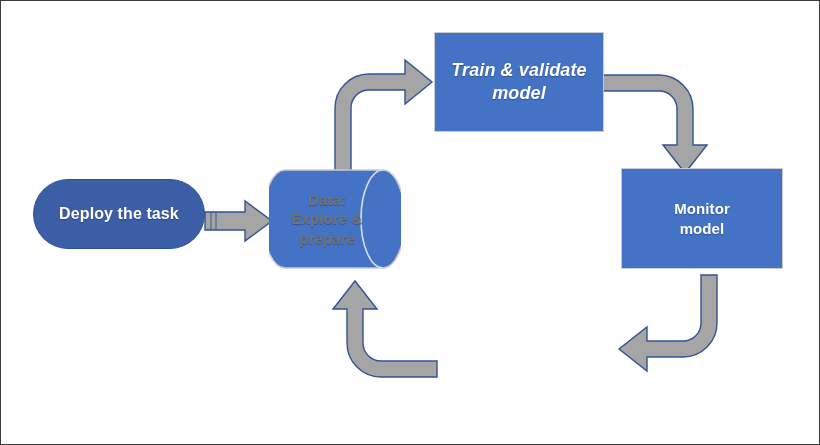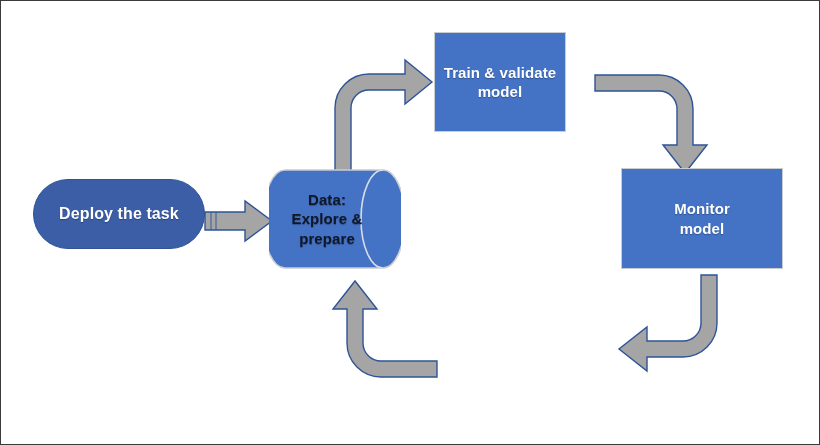--- a/index.html
+++ b/index.html
@@ -44,27 +44,27 @@
   
   #n-data{
     left:268px; top:168px; width:132px; height:100px;
     background:transparent;border:none;
     display:block;
   }
   #n-data .cyl-svg{position:absolute;inset:0;}
   #n-data .cyl-text{
     position:absolute;inset:0;
     display:flex;align-items:center;justify-content:center;
-    color:#0f172a;font-weight:bold;font-size:15px;line-height:1.3;
+    color:#737373;font-weight:bold;font-size:15px;line-height:1.3;
     text-align:center;text-shadow:0 1px 1px rgba(0,0,0,.28);
     padding-right:16px;box-sizing:border-box;
     white-space:pre-line;
   }
 
-  #n-train{ left:433px; top:31px;  width:132px; height:100px; font-size:15px;}
+  #n-train{ left:433px; top:31px;  width:170px; height:100px; font-size:18px;font-style:italic;}
   #n-deploy{left:620px; top:167px; width:162px; height:101px; font-size:15px;}
   #n-mlops{ left:437px; top:303px; width:162px; height:99px;  font-size:15px;}
 
   .arrow{position:absolute;}
   .arrow svg{display:block;overflow:visible;}
   .arw-fill{fill:#A5A5A5;stroke:#2E5496;stroke-width:1.4;stroke-linejoin:miter;}
 </style>
 </head>
 <body>
 

